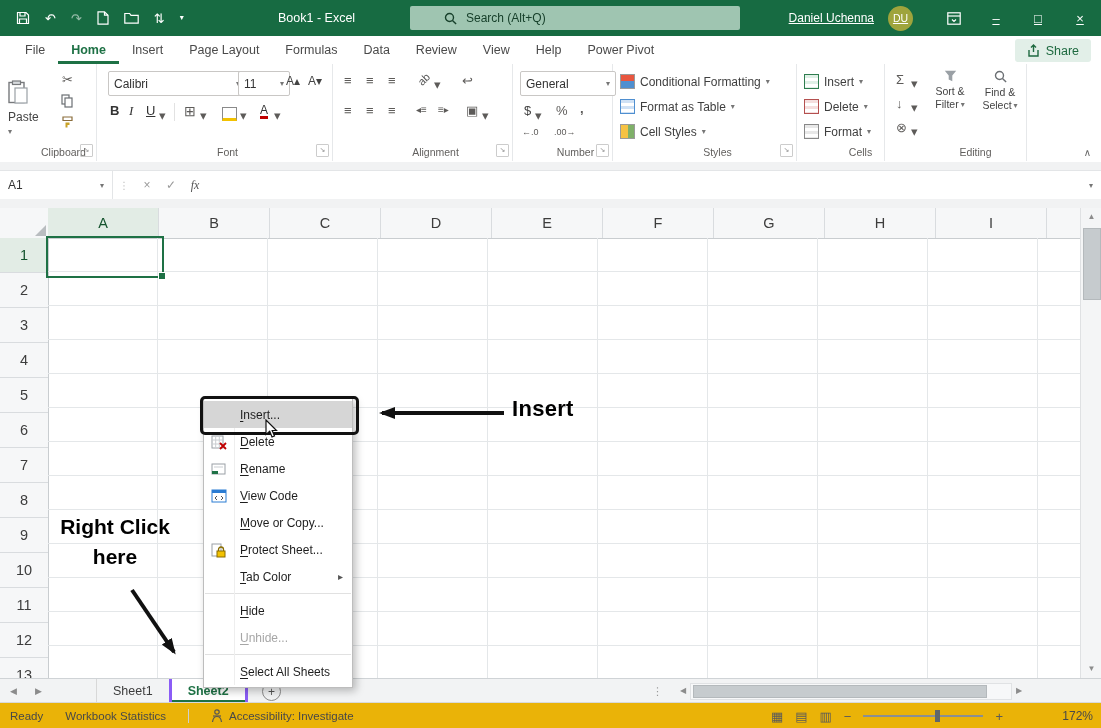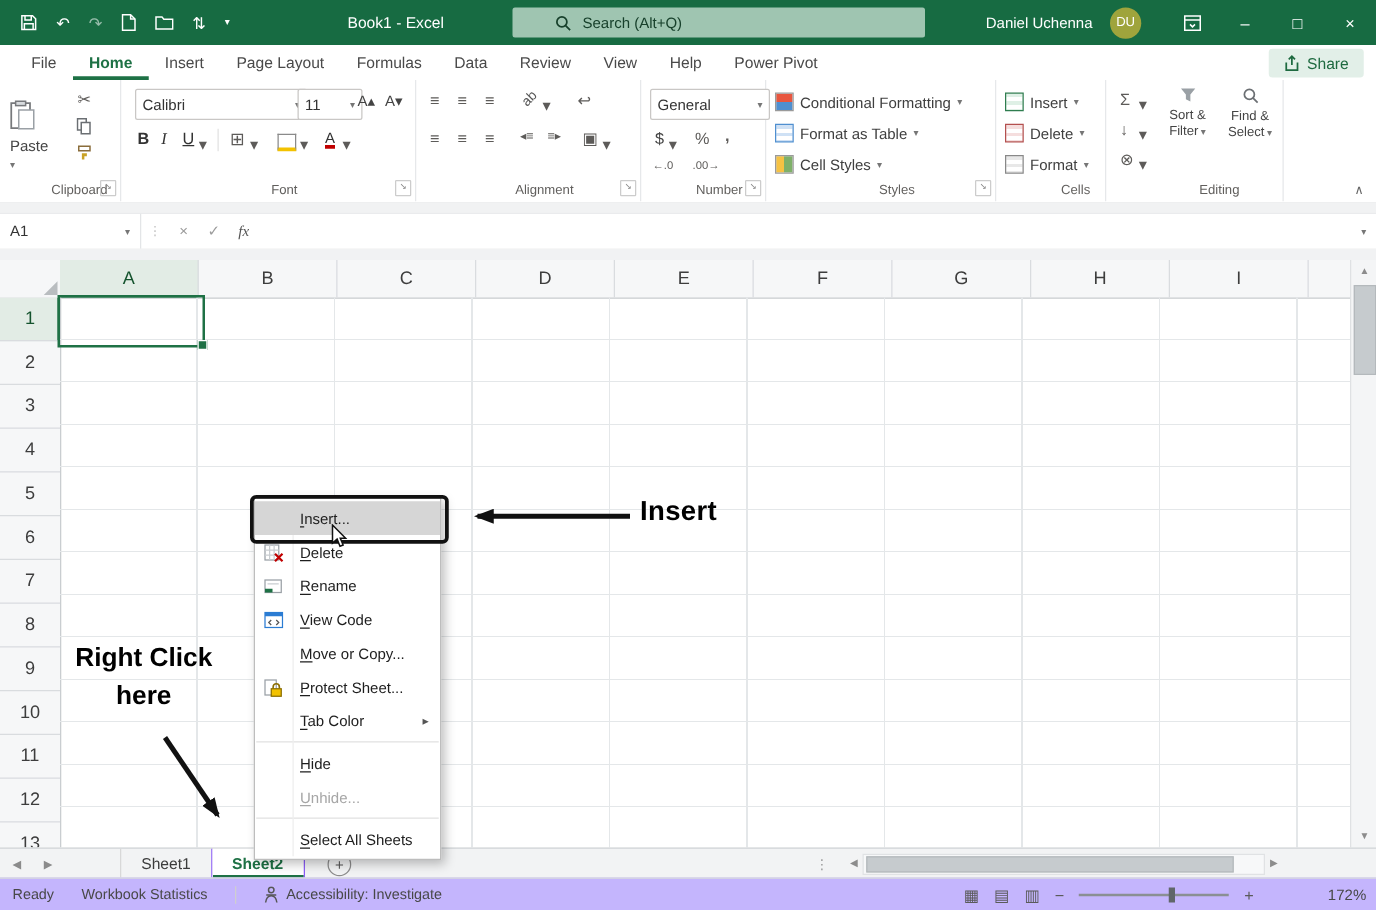--- a/index.html
+++ b/index.html
@@ -6,21 +6,21 @@
   body{font-family:"Liberation Sans",sans-serif;}
   #app{position:relative;width:1101px;height:728px;background:#fff;overflow:hidden;font-size:12px;color:#333;cursor:default;}
   
   .titlebar{position:absolute;top:0;left:0;right:0;height:36px;background:var(--titlebar-green);color:#fff;display:flex;align-items:center;}
   .qat{display:flex;align-items:center;gap:15px;padding-left:16px;}
   .qi{font-size:13px;line-height:1;display:flex;align-items:center;}
   .dim{opacity:.55;}
   .dd2{font-size:8px;}
   .tb-title{position:absolute;left:278px;top:0;line-height:36px;font-size:12.5px;}
   .tb-search{position:absolute;left:410px;top:6px;width:296px;height:24px;background:#9fc5b1;border-radius:2px;display:flex;align-items:center;gap:9px;padding-left:34px;color:#17402b;font-size:12px;}
-  .tb-right{position:absolute;right:0;top:0;height:36px;display:flex;align-items:center;}
+  .tb-right{position:absolute;right:0;top:0;height:36px;display:flex;align-items:center;text-decoration:underline;}
   .tb-user{font-size:12px;margin-right:14px;}
   .avatar{width:25px;height:25px;border-radius:50%;background:var(--avatar-olive);color:#fff;display:flex;align-items:center;justify-content:center;font-size:10.5px;margin-right:20px;}
   .winbtn{width:42px;height:36px;display:flex;align-items:center;justify-content:center;font-size:13px;}
   
   .ribbon-tabs{position:absolute;top:36px;left:0;right:0;height:28px;background:#fff;display:flex;align-items:stretch;padding-left:12px;}
   .rtab{padding:0 13px;display:flex;align-items:center;font-size:12.5px;color:#4a4a4a;}
   .rtab.active{color:var(--accent-green);font-weight:700;box-shadow:inset 0 -3px 0 var(--accent-green);}
   .share-btn{position:absolute;right:10px;top:3px;height:23px;background:#e2efe8;border-radius:3px;display:flex;align-items:center;gap:6px;padding:0 12px;color:#1e6a40;font-size:12.5px;}
   
   .ribbon{position:absolute;top:64px;left:0;right:0;height:98px;background:#fff;border-bottom:1px solid #d8dadc;}
@@ -87,31 +87,31 @@
   .callout.insert{left:512px;top:396px;font-size:22px;letter-spacing:.3px;}
   .callout.rc{left:48px;top:512px;width:134px;text-align:center;font-size:21px;line-height:30px;}
   svg.anno{position:absolute;z-index:6;overflow:visible;}
   .anno line{stroke:var(--annotation-black);stroke-width:4;}
   #ah path{fill:var(--annotation-black);}
   .cursor{position:absolute;left:264px;top:419px;z-index:7;}
   
   .sheet-bar{position:absolute;top:678px;left:0;right:0;height:24px;background:#f2f3f4;border-top:1px solid #cfd3d6;font-size:12.5px;}
   .sb-nav{position:absolute;top:0;height:100%;display:flex;align-items:center;color:#8b8b8b;font-size:9px;gap:18px;left:10px;}
   .stabs{position:absolute;left:96px;top:0;height:23px;display:flex;}
-  .stab{padding:0 16px;display:flex;align-items:center;border-right:1px solid #8b5cf6;color:#3c3c3c;}
+  .stab{padding:0 16px;display:flex;align-items:center;border-right:3px solid #8b5cf6;color:#3c3c3c;}
   .stab.first{border-left:1px solid #d8d8d8;}
   .stab.active{background:#fff;color:var(--accent-green);font-weight:700;box-shadow:inset 0 -2px 0 var(--accent-green);}
   .add-sheet{position:absolute;left:262px;top:3px;width:17px;height:17px;border:1px solid #8b8b8b;border-radius:50%;color:#555;display:flex;align-items:center;justify-content:center;font-size:12px;line-height:1;}
   .sb-dots{position:absolute;left:652px;top:0;height:100%;display:flex;align-items:center;color:#9a9a9a;font-size:11px;}
   .hscroll{position:absolute;left:676px;top:3px;width:350px;height:17px;}
   .hs-btn{position:absolute;top:0;width:14px;height:17px;color:#8c8c8c;font-size:8px;display:flex;align-items:center;justify-content:center;}
   .hs-track{position:absolute;left:14px;right:14px;top:1px;height:15px;background:#f7f8f9;border:1px solid #e0e2e4;}
   .hs-thumb{position:absolute;left:2px;top:1px;height:11px;width:292px;background:#c6cbce;border:1px solid #b4b9bc;display:block;}
   
-  .status-bar{position:absolute;top:702px;left:0;right:0;height:26px;background:#c4b5fd;border-top:1px solid #d8dadc;font-size:11.5px;color:#484848;}
+  .status-bar{position:absolute;top:702px;left:0;right:0;height:26px;background:#eab308;border-top:1px solid #d8dadc;font-size:11.5px;color:#484848;}
   .st-left{position:absolute;left:10px;top:0;height:100%;display:flex;align-items:center;gap:22px;}
   .st-div{width:1px;height:14px;background:#cfcfcf;}
   .st-acc{display:flex;align-items:center;gap:6px;}
   .st-right{position:absolute;right:8px;top:0;height:100%;display:flex;align-items:center;gap:12px;}
   .vw{font-size:13px;color:#5a5a5a;}
   .zs-track{width:120px;height:2px;background:#8a8f93;position:relative;display:inline-block;}
   .zs-thumb{position:absolute;left:72px;top:-5px;width:5px;height:12px;background:#60666a;display:block;}
   .zoom-pct{width:38px;text-align:right;font-size:12px;margin-left:40px;}
 </style>
 </head>

